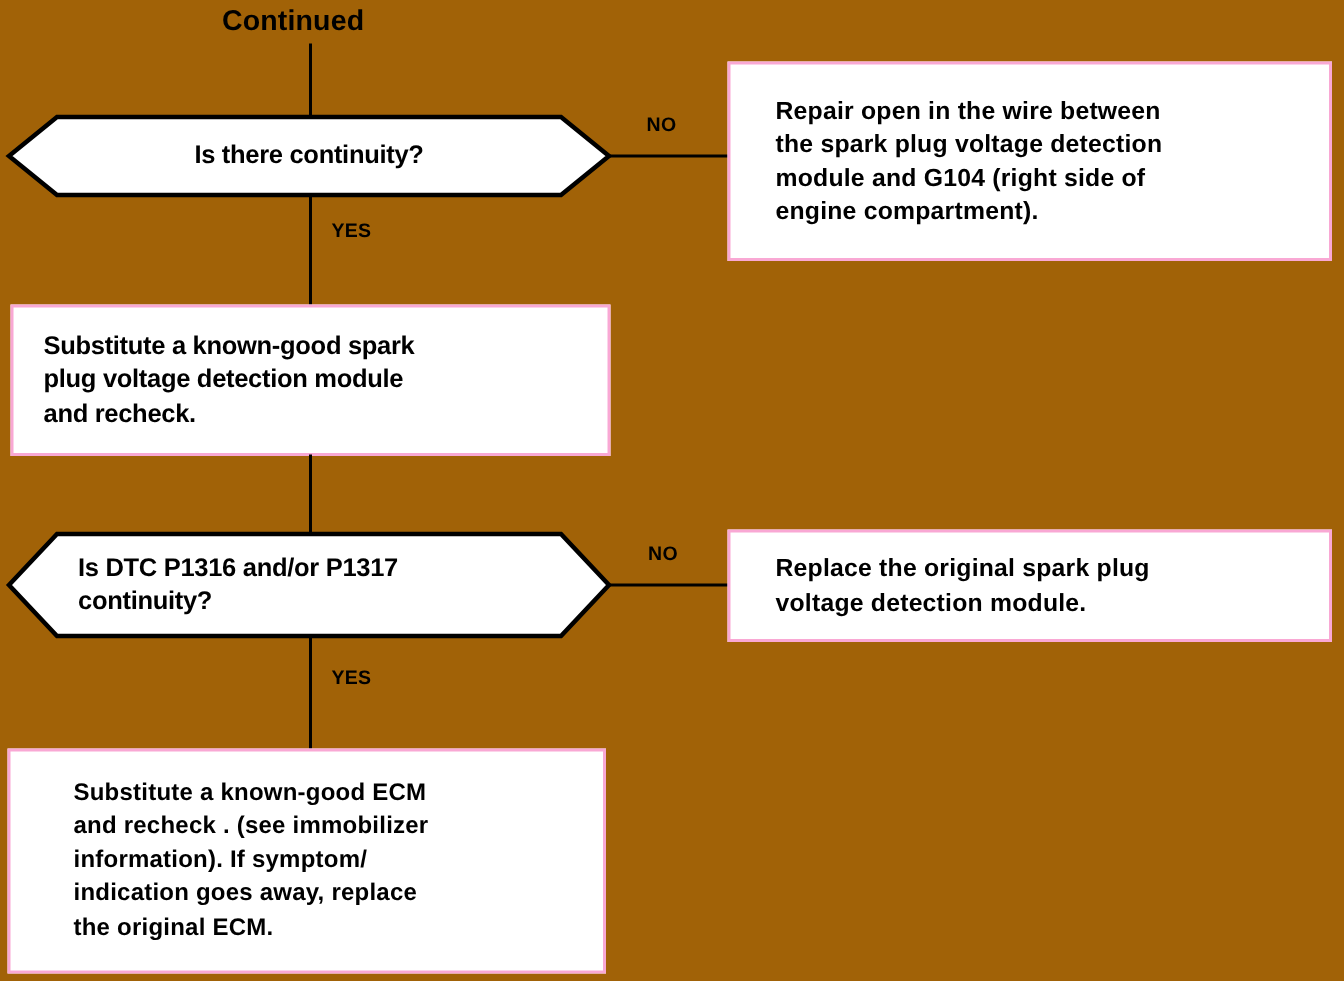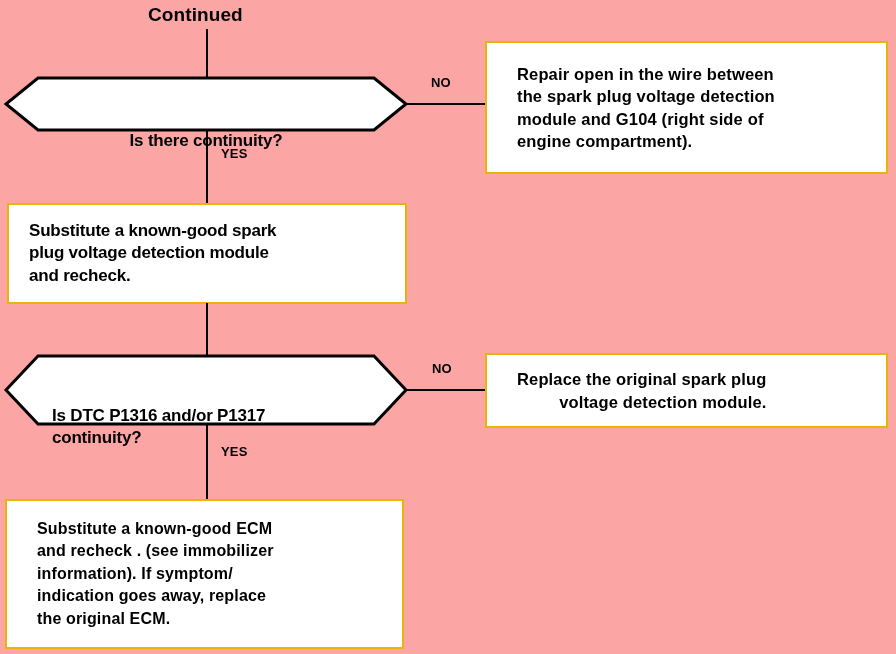--- a/index.html
+++ b/index.html
@@ -9,29 +9,29 @@
     background: #ffffff;
   }
   body {
     font-family: "Liberation Sans", "DejaVu Sans", sans-serif;
     color: #000000;
   }
   #flowchart {
     position: relative;
     width: 896px;
     height: 654px;
-    background: #fca5a5;
+    background: #a16207;
     overflow: hidden;
   }
 
   
   .box {
     position: absolute;
     box-sizing: border-box;
-    border: 2px solid #eab308;
+    border: 2px solid #f9a8d4;
     background: #ffffff;
     display: flex;
     align-items: center;
   }
   .box-text {
     white-space: pre-line;
     line-height: 1.30;
     letter-spacing: 0.1px;
   }
 
@@ -64,21 +64,20 @@
     overflow: visible;
   }
   .hex-text {
     position: absolute;
     white-space: pre-line;
     font-size: 17px;
     font-weight: 700;
     letter-spacing: -0.2px;
     line-height: 1.30;
     z-index: 2;
-    margin-top: 37px;
   }
   .hex-text.centered {
     width: 100%;
     text-align: center;
     top: 50%;
     transform: translateY(-50%);
   }
   .hex-text.leftal {
     text-align: left;
     top: 50%;
@@ -154,29 +153,29 @@
     <svg width="404" height="72" viewBox="0 0 404 72">
       <polygon points="34,2 370,2 402,36 370,70 34,70 2,36" fill="#ffffff" stroke="#000000" stroke-width="3" stroke-linejoin="miter"></polygon>
     </svg>
     <div class="hex-text leftal" style="left:48px; width:330px;">Is DTC P1316 and/or P1317
 continuity?</div>
   </div>
 
   <div class="hline" style="left:405px; top:389px; width:82px;"></div>
   <div class="edge-label" style="left:432px; top:361px;">NO</div>
 
-  <div class="box box-heavy" style="left:485px; top:353px; width:403px; height:75px;text-align:right;">
+  <div class="box box-heavy" style="left:485px; top:353px; width:403px; height:75px;">
     <div class="box-text">Replace the original spark plug
 voltage detection module.</div>
   </div>
 
   <div class="vline" style="left:206px; top:424px; height:76px;"></div>
   <div class="edge-label" style="left:221px; top:444px;">YES</div>
 
   <div class="box box-heavy" style="left:5px; top:499px; width:399px; height:150px;">
-    <div class="box-text" style="font-size:16px; line-height:1.40;">Substitute a known-good ECM
+    <div class="box-text" style="font-size:16px; line-height:1.40;margin-left:12px;">Substitute a known-good ECM
 and recheck . (see  immobilizer
 information). If  symptom/
  indication goes away, replace
 the original ECM.</div>
   </div>
 
 </div>
 
 </body></html>

